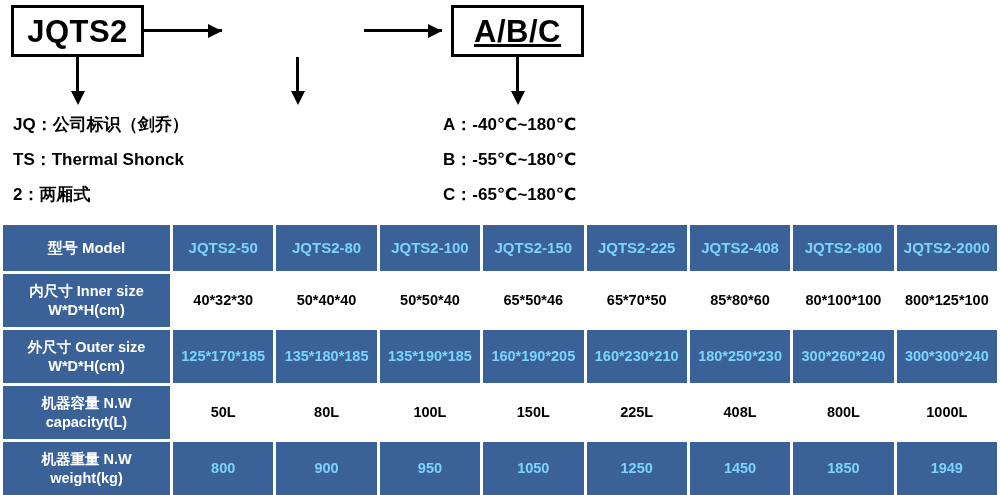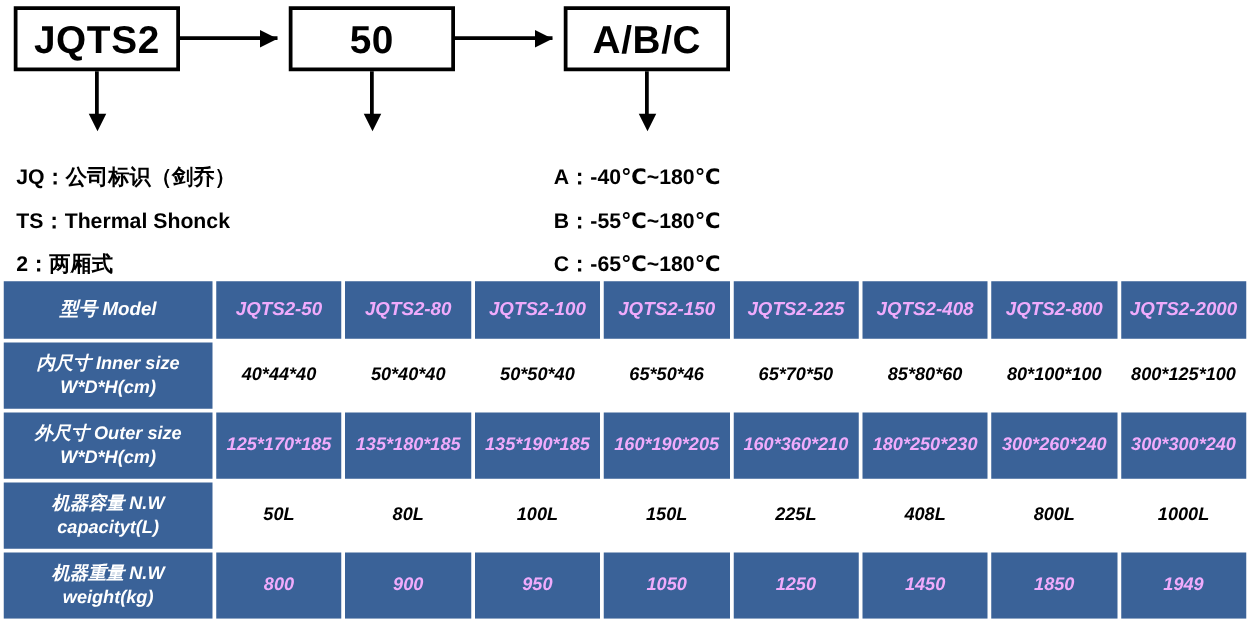--- a/index.html
+++ b/index.html
@@ -36,21 +36,21 @@
     background: #ffffff;
   }
   .code-box span {
     font-size: 31px;
     font-weight: 700;
     letter-spacing: 0.5px;
     line-height: 1;
   }
   #box-model  { left: 11px;  top: 5px; width: 133px; height: 52px; }
   #box-volume { left: 231px; top: 5px; width: 133px; height: 52px; }
-  #box-temp   { left: 451px; top: 5px; width: 133px; height: 52px; }
+  #box-temp   { left: 451px; top: 5px; width: 133px; height: 52px; text-decoration: underline; }
 
   .connector {
     position: absolute;
     background: #000000;
   }
   
   #link1 { left: 144px; top: 29px; width: 78px;  height: 3px; }
   #link2 { left: 364px; top: 29px; width: 78px;  height: 3px; }
   
   #drop1 { left: 76px;  top: 57px; width: 3px; height: 36px; }
@@ -80,21 +80,20 @@
 
   .legend-col {
     position: absolute;
   }
   .legend-line {
     font-size: 17px;
     font-weight: 700;
     line-height: 1;
     white-space: nowrap;
     margin-bottom: 18px;
-    margin-top: 17px;
   }
   #legend-left   { left: 13px;  top: 116px; }
   #legend-middle { left: 228px; top: 116px; }
   #legend-right  { left: 443px; top: 116px; }
 
   
   #spec-table {
     position: absolute;
     left: 0;
     top: 222px;
@@ -107,25 +106,24 @@
   #spec-table td,
   #spec-table th {
     padding: 0;
     margin: 0;
     text-align: center;
     vertical-align: middle;
     font-size: 14.5px;
     font-weight: 700;
     line-height: 1.28;
     border: 0;
-    font-style: italic;
   }
   .cell-blue {
     background: #3a6298;
-    color: #f0abfc;
+    color: #7dd3fc;
   }
   .cell-white {
     background: #ffffff;
     color: #000000;
   }
   .row-label {
     background: #3a6298;
     color: #ffffff;
     width: 167px;
     font-size: 14.5px;
@@ -134,23 +132,20 @@
   #spec-table tr.body-row td { height: 53px; }
   .lbl-2line { padding: 0 4px; }
 </style>
 </head>
 <body>
 
 <div id="diagram">
 
   <div class="code-box" id="box-model">
     <span>JQTS2</span>
-  </div>
-  <div class="code-box" id="box-volume">
-    <span>50</span>
   </div>
   <div class="code-box" id="box-temp">
     <span>A/B/C</span>
   </div>
 
   <div class="connector" id="link1"></div>
   <div class="arrow-right" id="arrow1"></div>
   <div class="connector" id="link2"></div>
   <div class="arrow-right" id="arrow2"></div>
 
@@ -189,40 +184,40 @@
       <th class="cell-blue">JQTS2-2000</th>
     </tr>
   </thead>
   <tbody>
 
     <tr class="body-row">
       <td class="row-label lbl-2line">
         <div>内尺寸 Inner size</div>
         <div>W*D*H(cm)</div>
       </td>
-      <td class="cell-white">40*44*40</td>
+      <td class="cell-white">40*32*30</td>
       <td class="cell-white">50*40*40</td>
       <td class="cell-white">50*50*40</td>
       <td class="cell-white">65*50*46</td>
       <td class="cell-white">65*70*50</td>
       <td class="cell-white">85*80*60</td>
       <td class="cell-white">80*100*100</td>
       <td class="cell-white">800*125*100</td>
     </tr>
 
     <tr class="body-row">
       <td class="row-label lbl-2line">
         <div>外尺寸 Outer size</div>
         <div>W*D*H(cm)</div>
       </td>
       <td class="cell-blue">125*170*185</td>
       <td class="cell-blue">135*180*185</td>
       <td class="cell-blue">135*190*185</td>
       <td class="cell-blue">160*190*205</td>
-      <td class="cell-blue">160*360*210</td>
+      <td class="cell-blue">160*230*210</td>
       <td class="cell-blue">180*250*230</td>
       <td class="cell-blue">300*260*240</td>
       <td class="cell-blue">300*300*240</td>
     </tr>
 
     <tr class="body-row">
       <td class="row-label lbl-2line">
         <div>机器容量 N.W</div>
         <div>capacityt(L)</div>
       </td>

